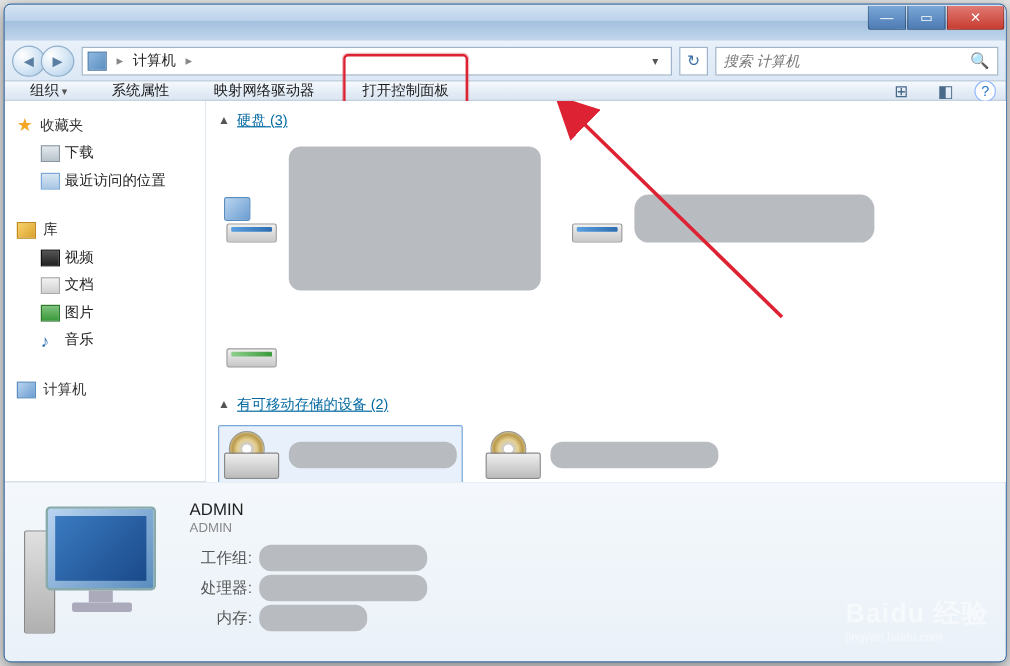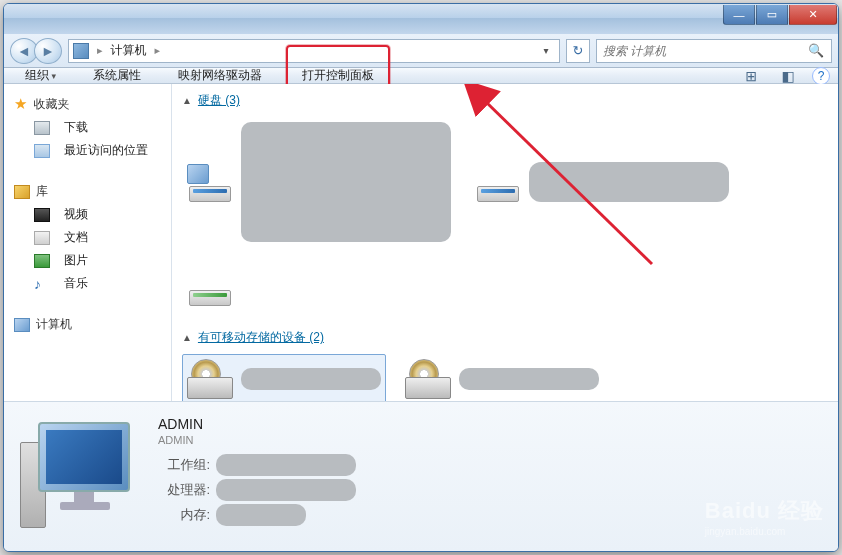--- a/index.html
+++ b/index.html
@@ -40,21 +40,21 @@
 
 .body { flex:1; display:flex; overflow:hidden; }
 
 
 .sidebar { width:168px; background:#fff; border-right:1px solid #d9e2ec; padding:8px 0; overflow-y:auto; }
 .side-group { margin-bottom:18px; }
 .side-head { display:flex; align-items:center; gap:6px; padding:3px 10px; font-size:12px; color:#333; cursor:pointer; }
 .side-head .star { color:#f5a623; font-size:15px; }
 .side-head .lib { width:16px; height:14px; background:linear-gradient(135deg,#f7d36b,#d9a22b); border:1px solid #c28a1f; display:inline-block; }
 .side-head .pc { width:16px; height:14px; background:linear-gradient(135deg,#b9d4f0,#6b9dd0); border:1px solid #5a8dbf; display:inline-block; }
-.side-item { display:flex; align-items:center; gap:14px; padding:3px 10px 3px 30px; font-size:12px; color:#222; cursor:pointer; }
+.side-item { display:flex; align-items:center; gap:4px; padding:3px 10px 3px 30px; font-size:12px; color:#222; cursor:pointer; }
 .mini-icon { width:16px; height:14px; display:inline-block; border:1px solid #888; background:#eee; }
 .mi-dl { background:linear-gradient(#e3e9ed,#b8c3cb); border-color:#8a97a2; }
 .mi-desk { background:linear-gradient(#5aa0e0,#2d6db0); border-color:#2d6db0; }
 .mi-recent { background:linear-gradient(#d8e6f2,#a9c7e4); border-color:#7aa7d7; }
 .mi-vid { background:linear-gradient(#555,#222); border-color:#111; }
 .mi-pic { background:linear-gradient(#7fc27f,#3a9a3a); border-color:#2a7a2a; }
 .mi-doc { background:linear-gradient(#f2f2f2,#d0d0d0); border-color:#aaa; }
 .mi-music { color:#2d6db0; border:none; background:none; font-size:14px; line-height:14px; }
 
 

